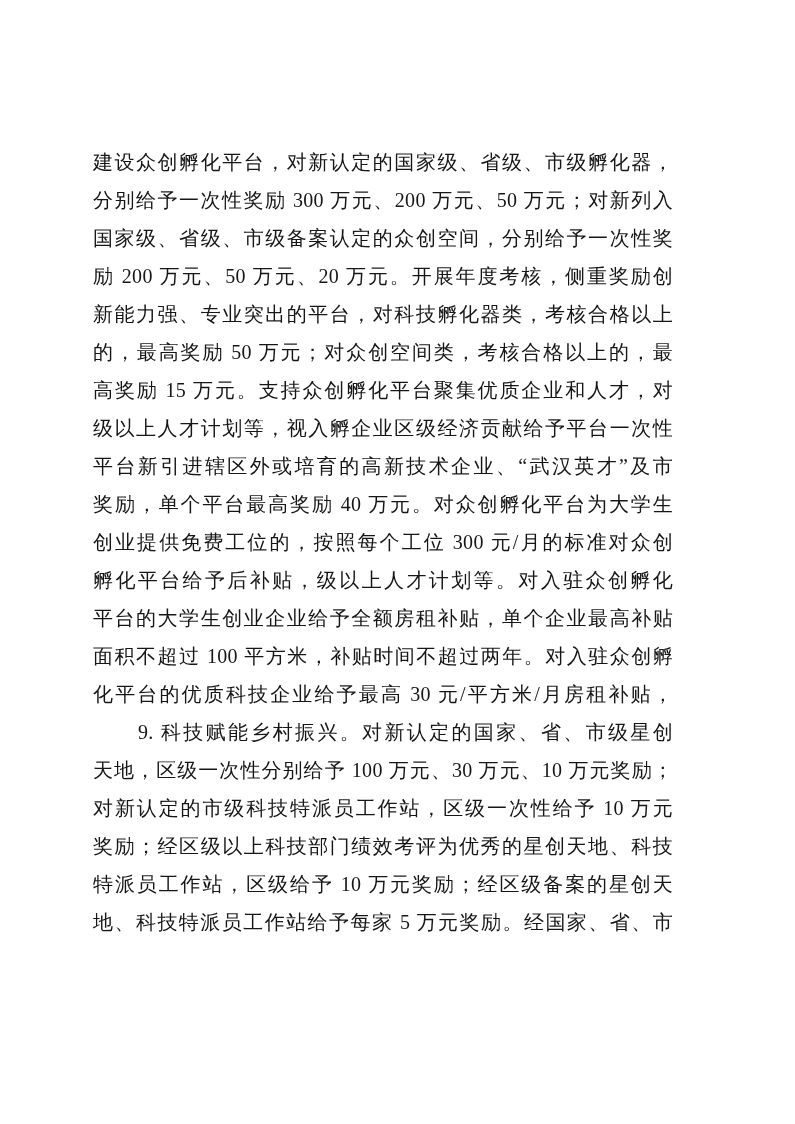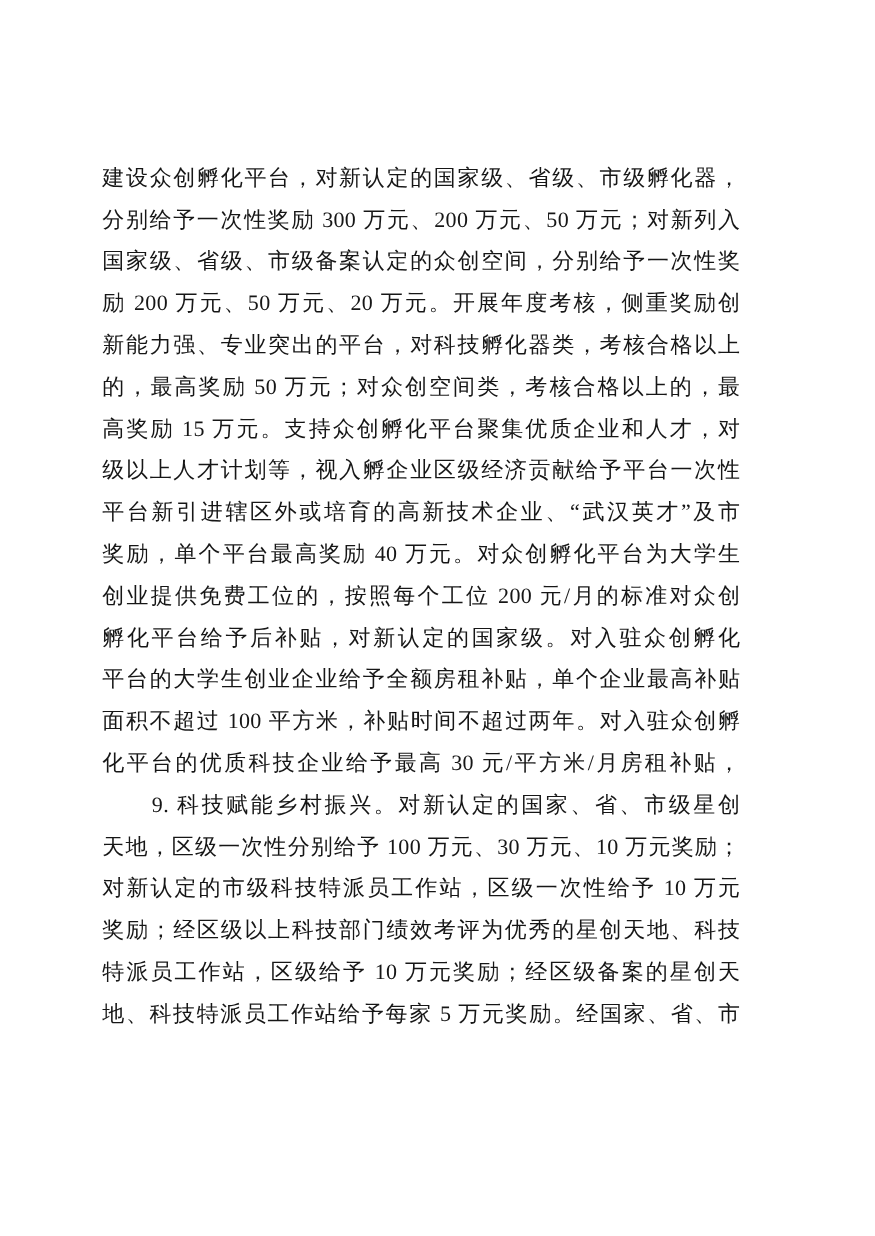--- a/index.html
+++ b/index.html
@@ -66,22 +66,22 @@
       <div class="line">建设众创孵化平台，对新认定的国家级、省级、市级孵化器，</div>
       <div class="line">分别给予一次性奖励 300 万元、200 万元、50 万元；对新列入</div>
       <div class="line">国家级、省级、市级备案认定的众创空间，分别给予一次性奖</div>
       <div class="line">励 200 万元、50 万元、20 万元。开展年度考核，侧重奖励创</div>
       <div class="line">新能力强、专业突出的平台，对科技孵化器类，考核合格以上</div>
       <div class="line">的，最高奖励 50 万元；对众创空间类，考核合格以上的，最</div>
       <div class="line">高奖励 15 万元。支持众创孵化平台聚集优质企业和人才，对</div>
       <div class="line">级以上人才计划等，视入孵企业区级经济贡献给予平台一次性</div>
       <div class="line">平台新引进辖区外或培育的高新技术企业、“武汉英才”及市</div>
       <div class="line">奖励，单个平台最高奖励 40 万元。对众创孵化平台为大学生</div>
-      <div class="line">创业提供免费工位的，按照每个工位 200 元/月的标准对众创</div>
-      <div class="line">孵化平台给予后补贴，对新认定的国家级。对入驻众创孵化</div>
+      <div class="line">创业提供免费工位的，按照每个工位 300 元/月的标准对众创</div>
+      <div class="line">孵化平台给予后补贴，级以上人才计划等。对入驻众创孵化</div>
       <div class="line">平台的大学生创业企业给予全额房租补贴，单个企业最高补贴</div>
       <div class="line">面积不超过 100 平方米，补贴时间不超过两年。对入驻众创孵</div>
       <div class="line">化平台的优质科技企业给予最高 30 元/平方米/月房租补贴，</div>
       <div class="line indent">9. 科技赋能乡村振兴。对新认定的国家、省、市级星创</div>
       <div class="line">天地，区级一次性分别给予 100 万元、30 万元、10 万元奖励；</div>
       <div class="line">对新认定的市级科技特派员工作站，区级一次性给予 10 万元</div>
       <div class="line">奖励；经区级以上科技部门绩效考评为优秀的星创天地、科技</div>
       <div class="line">特派员工作站，区级给予 10 万元奖励；经区级备案的星创天</div>
       <div class="line">地、科技特派员工作站给予每家 5 万元奖励。经国家、省、市</div>
     </div>

